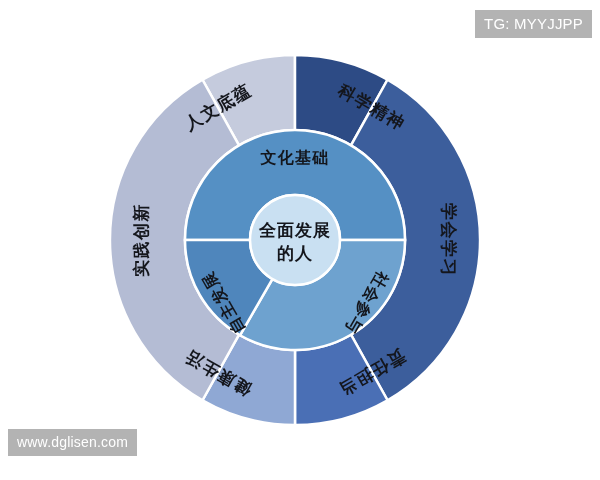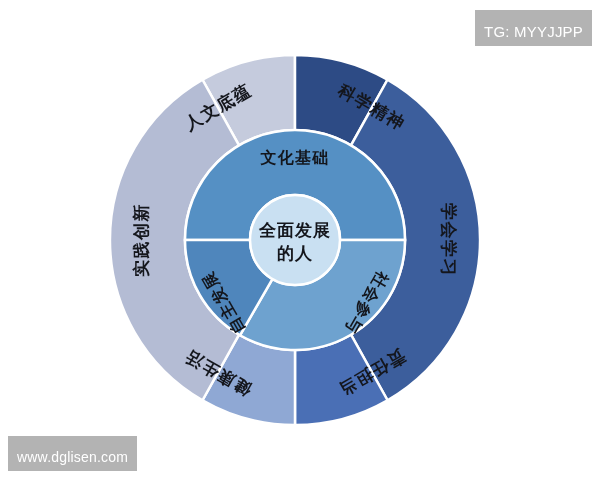--- a/index.html
+++ b/index.html
@@ -24,32 +24,32 @@
   }
 
   .wm {
     position: absolute;
     background: #b3b3b3;
     color: #ffffff;
     font-family: "Liberation Sans", sans-serif;
     font-size: 15px;
     letter-spacing: 0.2px;
     line-height: 1;
-    padding: 14px 9px 7px 9px;
+    padding: 6px 9px 7px 9px;
     white-space: nowrap;
     user-select: none;
   }
   #wm-top {
     right: 8px;
     top: 10px;
     font-size: 15px;
   }
   #wm-bottom {
     left: 8px;
-    bottom: 9px;
+    bottom: 24px;
     font-size: 14px;
   }
 
   svg#wheel {
     position: absolute;
     left: 0;
     top: 0;
     display: block;
   }
 

